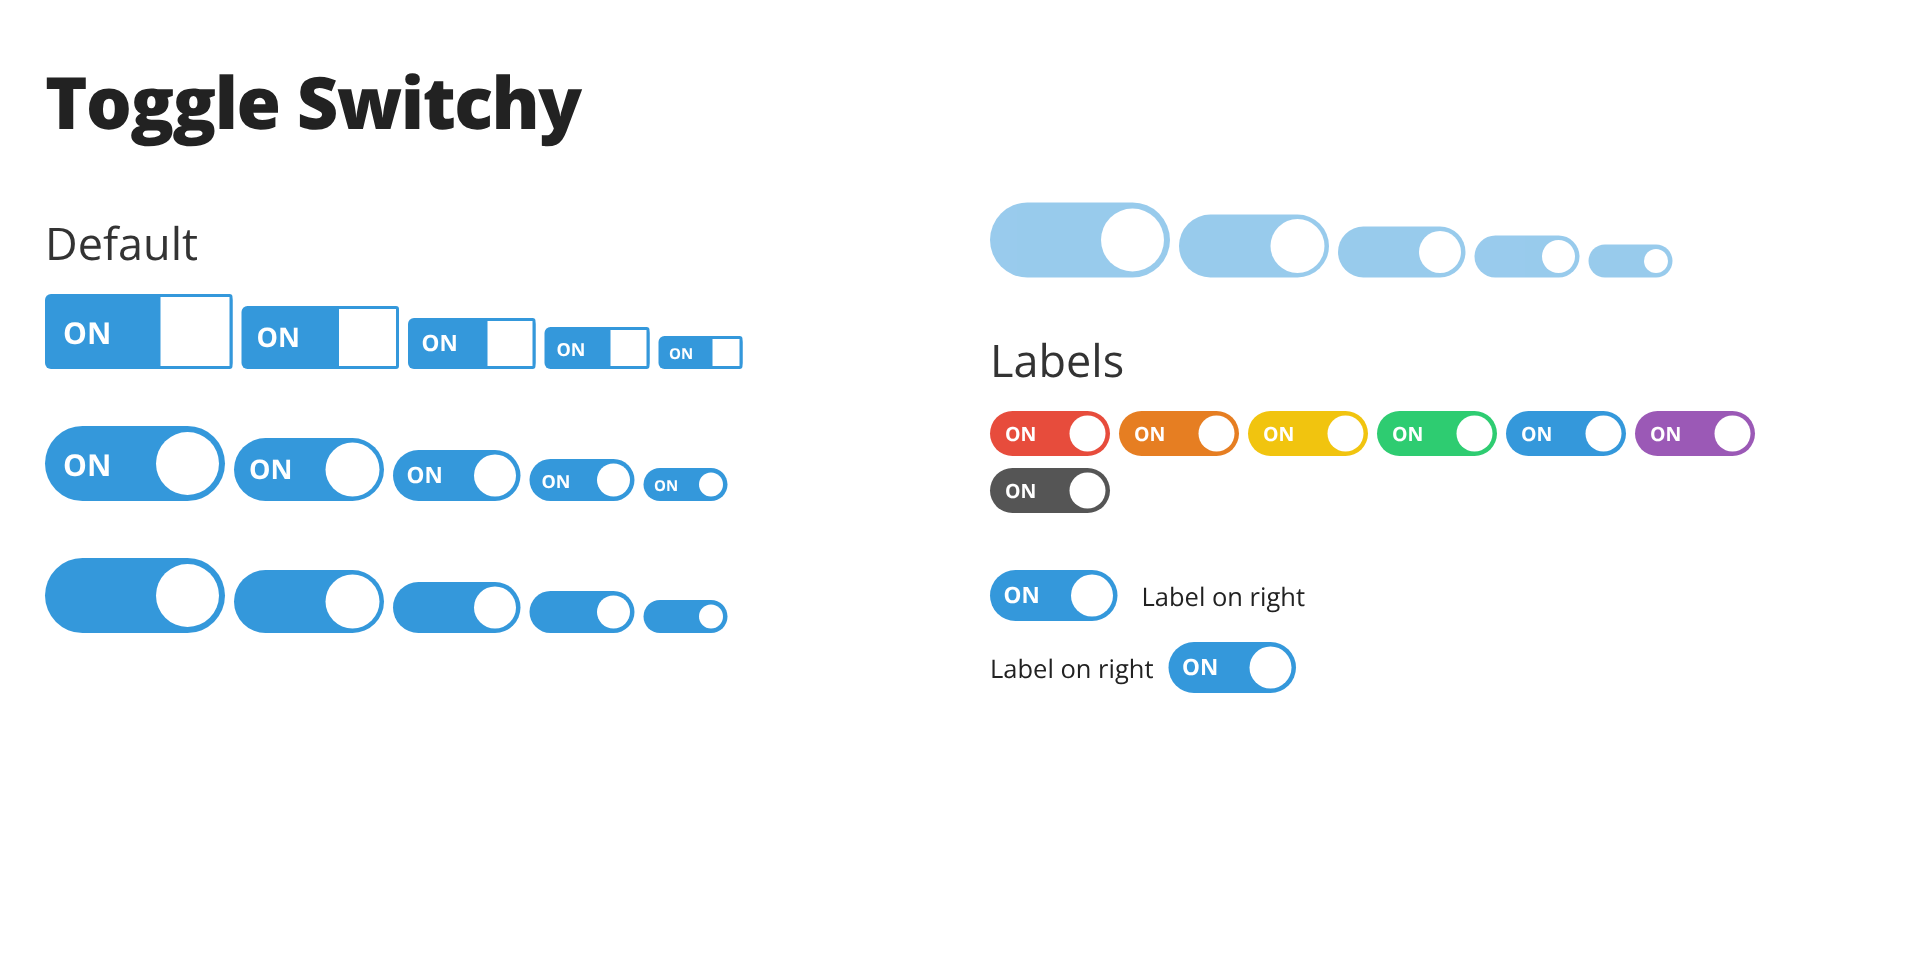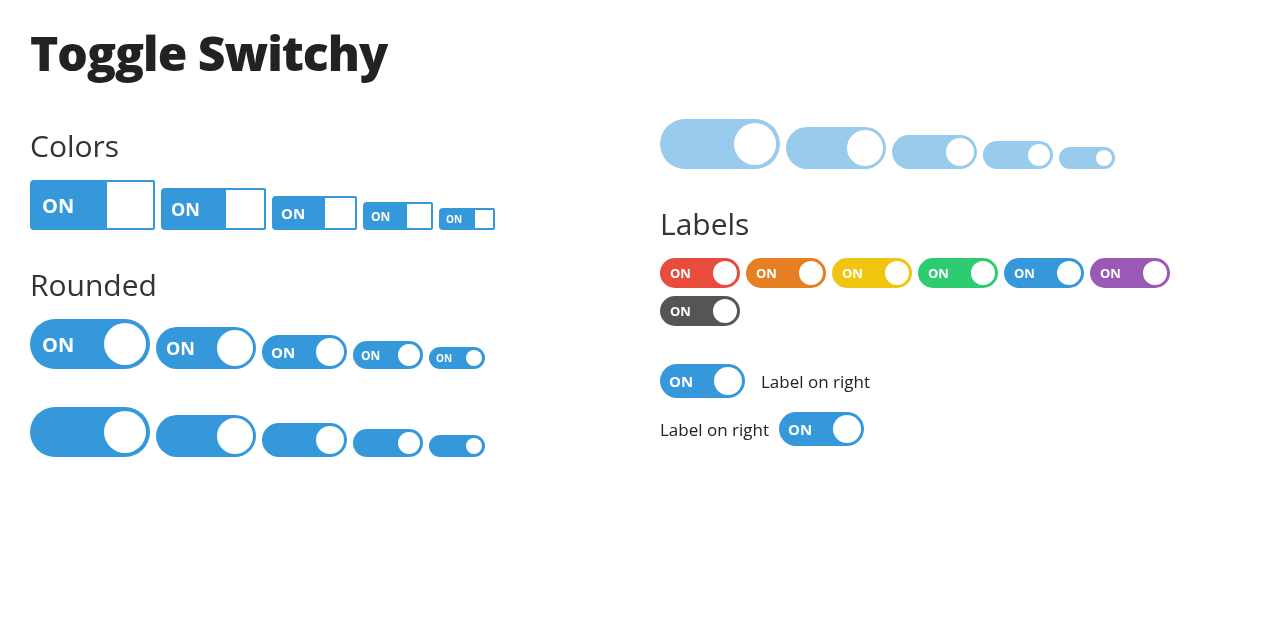--- a/index.html
+++ b/index.html
@@ -6,21 +6,21 @@
   body {
     margin: 0;
     padding: 20px 30px;
     font-family: "Open Sans", "Segoe UI", Arial, sans-serif;
     color: #222;
     background: #fff;
   }
   h1 {
     font-size: 48px;
     font-weight: 900;
-    margin: 0 0 30px 0;
+    margin: 16px 0 30px 0;
     letter-spacing: -1px;
   }
   h2 {
     font-size: 30px;
     font-weight: 400;
     color: #333;
     margin: 10px 0 10px 0;
   }
   .columns {
     display: flex;
@@ -96,21 +96,21 @@
 </style>
 </head>
 <body>
 
 <h1>Toggle Switchy</h1>
 
 <div class="columns">
   <div class="col">
 
     <div class="section">
-      <h2>Colors</h2>
+      <h2>Default</h2>
       <div class="row">
         <div class="switch square sz-xl">
           <span>ON</span>
             <span class="knob"></span>
         </div>
         <div class="switch square sz-lg">
           <span>ON</span>
             <span class="knob"></span>
         </div>
         <div class="switch square sz-md">
@@ -122,21 +122,20 @@
             <span class="knob"></span>
         </div>
         <div class="switch square sz-xs">
           <span>ON</span>
             <span class="knob"></span>
         </div>
       </div>
     </div>
 
     <div class="section">
-      <h2>Rounded</h2>
       <div class="row">
         <div class="switch round sz-xl">
           <span>ON</span>
             <span class="knob"></span>
         </div>
         <div class="switch round sz-lg">
           <span>ON</span>
             <span class="knob"></span>
         </div>
         <div class="switch round sz-md">

